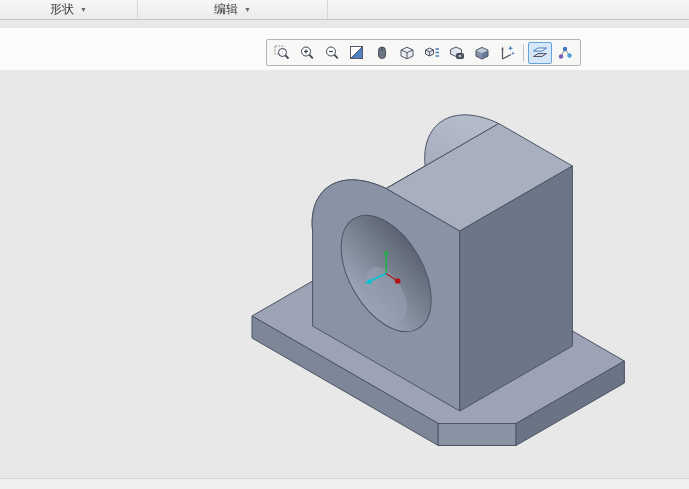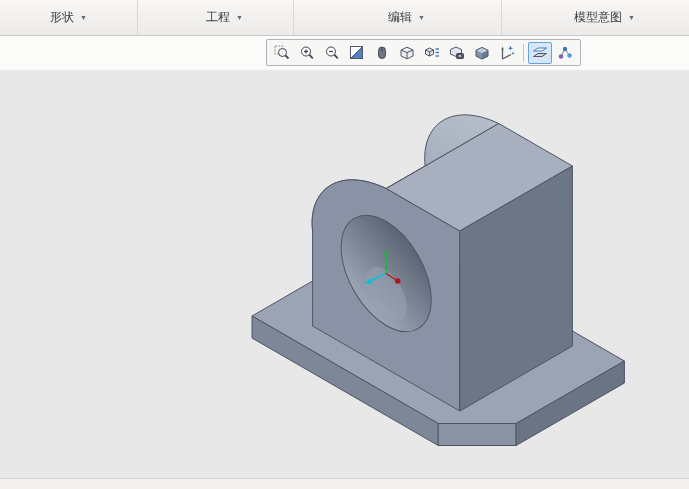--- a/index.html
+++ b/index.html
@@ -2,24 +2,23 @@
 <html><head>
 <meta charset="utf-8">
 <style>
   html,body{margin:0;padding:0}
   body{
     width:689px;height:489px;overflow:hidden;position:relative;
     font-family:"Liberation Sans",sans-serif;background:#e8e8e8;
   }
   
   .menubar{
-    position:relative;z-index:6;display:flex;height:36px;box-sizing:border-box;
+    position:relative;z-index:6;display:flex;height:20px;box-sizing:border-box;
     background:linear-gradient(#f8f7f6,#ecebe9);
     border-bottom:1px solid #c9c7c5;
-    gap:18px;
   }
   .menu-item{
     display:flex;align-items:center;justify-content:center;gap:6px;
     font-size:12px;color:#3c3c3c;border-right:1px solid #dad8d6;cursor:default;
     box-sizing:border-box;
   }
   .m1{width:138px}.m2{width:138px}.m3{width:190px}.m4{width:120px}
   .m5{flex:1;border-right:none}
   .caret{font-size:7px;color:#6a6a6a;line-height:1}
   
@@ -43,30 +42,22 @@
   .ic{display:block}
 </style>
 </head>
 <body>
 
 <div class="menubar">
   <div class="menu-item m1">
     <span>形状</span>
     <span class="caret">▼</span>
   </div>
-  <div class="menu-item m2">
-    <span>工程</span>
-    <span class="caret">▼</span>
-  </div>
   <div class="menu-item m3">
     <span>编辑</span>
-    <span class="caret">▼</span>
-  </div>
-  <div class="menu-item m5">
-    <span>模型意图</span>
     <span class="caret">▼</span>
   </div>
 </div>
 
 <div class="top-strip"></div>
 <div class="status-strip"></div>
 
 <div class="toolbar">
   <button class="tb-btn">
     <svg class="ic" width="18" height="18" viewBox="0 0 18 18">

